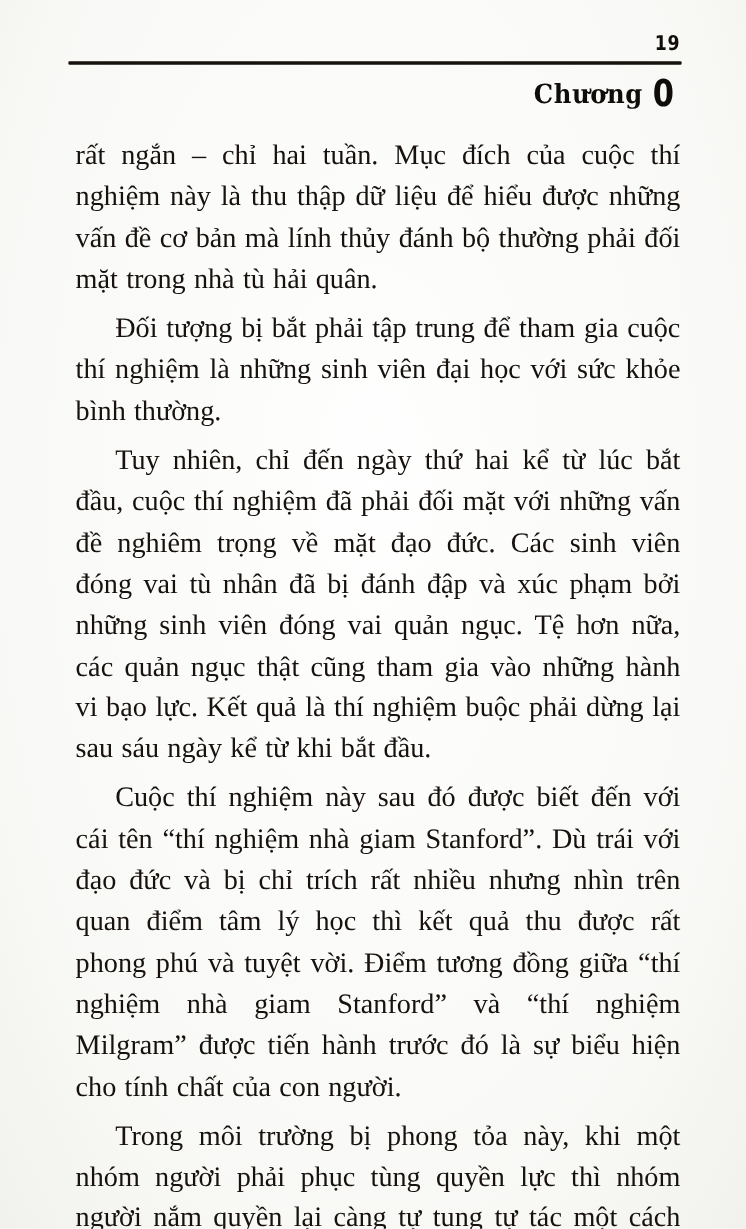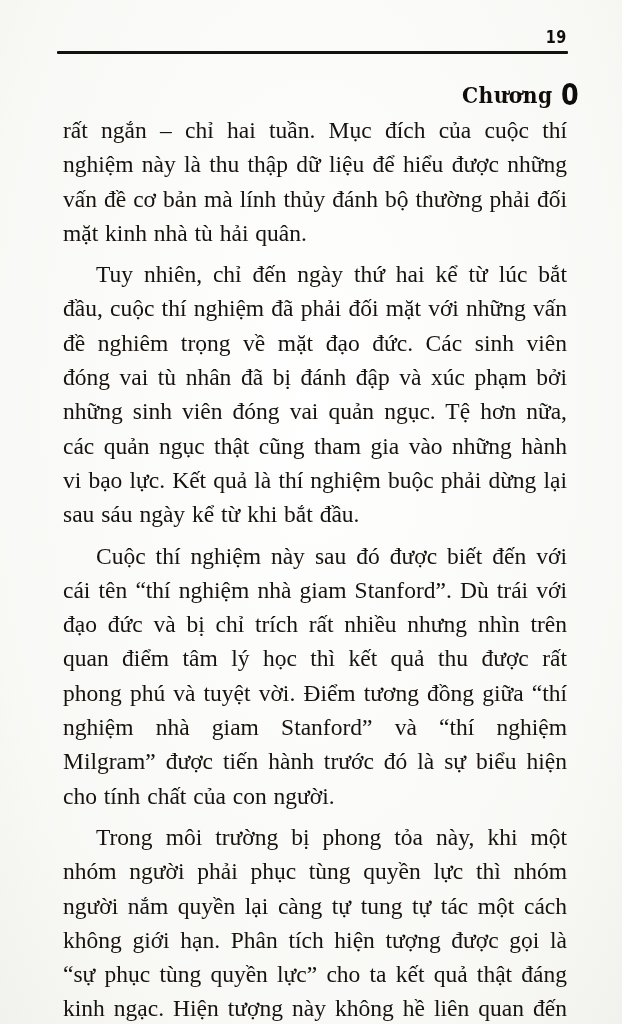--- a/index.html
+++ b/index.html
@@ -39,24 +39,23 @@
     top: 51px;
     left: 57px;
     width: 511px;
     height: 2.6px;
     background: #15110d;
     border-radius: 1px;
   }
   .chapter-heading {
     position: absolute;
     top: 60px;
-    right: 39px;
+    right: 56px;
     white-space: nowrap;
     color: #0f0c09;
-    margin-top: 16px;
   }
   .chapter-label {
     font-family: "DejaVu Serif", serif;
     font-weight: 700;
     font-size: 22px;
     letter-spacing: 0.5px;
     transform: scaleX(0.92);
     display: inline-block;
     transform-origin: right;
   }
@@ -100,19 +99,20 @@
   <div class="page-number">19</div>
 
   <div class="header-rule"></div>
 
   <div class="chapter-heading">
     <span class="chapter-label">Chương</span>
     <span class="chapter-number">0</span>
   </div>
 
   <div class="body-text">
-      <p class="no-indent"><span>rất ngắn – chỉ hai tuần. Mục đích của cuộc thí nghiệm này là thu thập dữ liệu để hiểu được những vấn đề cơ bản mà lính thủy đánh bộ thường phải đối mặt kinh nhà tù hải quân.</span></p>
+      <p class="no-indent"><span>rất ngắn – chỉ hai tuần. Mục đích của cuộc thí nghiệm này là thu thập dữ liệu để hiểu được những vấn đề cơ bản mà lính thủy đánh bộ thường phải đối mặt trong nhà tù hải quân.</span></p>
+      <p><span>Đối tượng bị bắt phải tập trung để tham gia cuộc thí nghiệm là những sinh viên đại học với sức khỏe bình thường.</span></p>
       <p><span>Tuy nhiên, chỉ đến ngày thứ hai kể từ lúc bắt đầu, cuộc thí nghiệm đã phải đối mặt với những vấn đề nghiêm trọng về mặt đạo đức. Các sinh viên đóng vai tù nhân đã bị đánh đập và xúc phạm bởi những sinh viên đóng vai quản ngục. Tệ hơn nữa, các quản ngục thật cũng tham gia vào những hành vi bạo lực. Kết quả là thí nghiệm buộc phải dừng lại sau sáu ngày kể từ khi bắt đầu.</span></p>
       <p><span>Cuộc thí nghiệm này sau đó được biết đến với cái tên “thí nghiệm nhà giam Stanford”. Dù trái với đạo đức và bị chỉ trích rất nhiều nhưng nhìn trên quan điểm tâm lý học thì kết quả thu được rất phong phú và tuyệt vời. </span><span class="seg-bold">Điểm tương đồng giữa “thí nghiệm nhà giam Stanford” và “thí nghiệm Milgram” được tiến hành trước đó là sự biểu hiện cho tính chất của con người.</span></p>
       <p><span class="seg-bold">Trong</span><span> môi trường bị phong tỏa này, khi một nhóm người phải phục tùng quyền lực thì nhóm người nắm quyền lại càng tự tung tự tác một cách không giới hạn. Phân tích hiện tượng được gọi là “sự phục tùng quyền lực” cho ta kết quả thật đáng kinh ngạc. Hiện tượng này không hề liên quan đến tính cách, lý trí hay lương tri của</span></p>
     </div>
 
 </div>
 
 </body></html>

